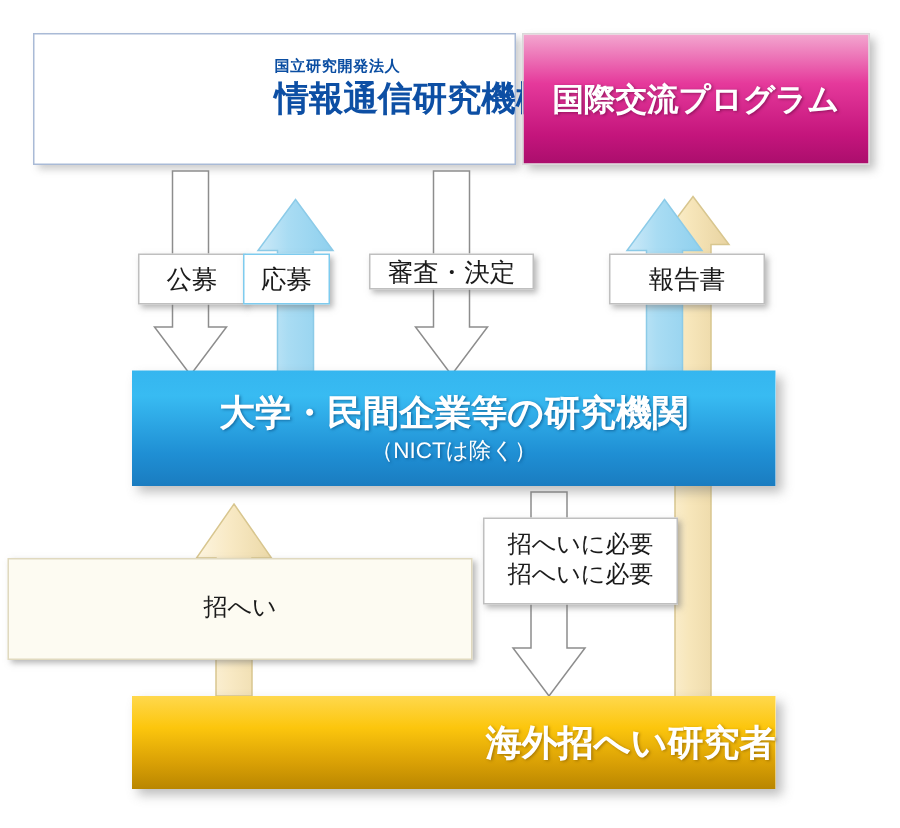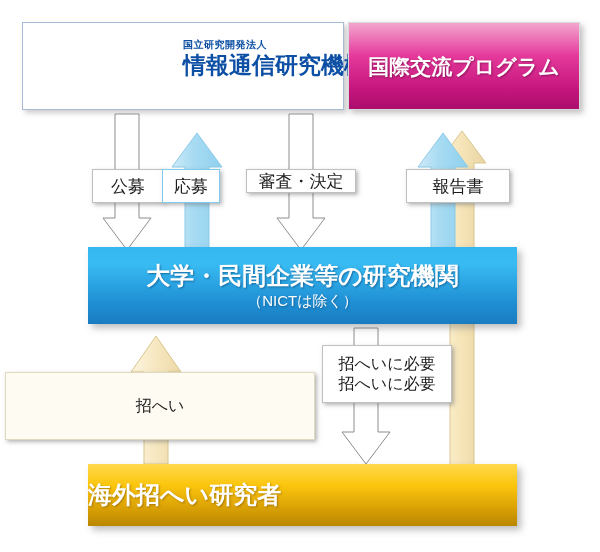--- a/index.html
+++ b/index.html
@@ -61,21 +61,21 @@
   .inst-box .l2{
     color:#fff;font-weight:normal;font-size:15px;line-height:20px;
     text-shadow:1px 1px 2px rgba(0,60,110,.55);white-space:nowrap;
   }
 
   
   .researcher-box{
     position:absolute;left:88px;top:464px;width:429px;height:62px;
     background:linear-gradient(180deg,#ffd84d 0%,#fcc60d 34%,#d9a005 72%,#b98600 100%);
     box-shadow:4px 4px 7px rgba(110,110,110,.45);
-    display:flex;align-items:center;justify-content:flex-start;
+    display:flex;align-items:center;justify-content:flex-end;
     z-index:6;
   }
   .researcher-box span{
     color:#fff;font-weight:bold;font-size:24px;
     text-shadow:1px 1px 2px rgba(120,80,0,.55);white-space:nowrap;
   }
 
   
   .arrow{position:absolute;}
   .arrow svg{display:block;}

